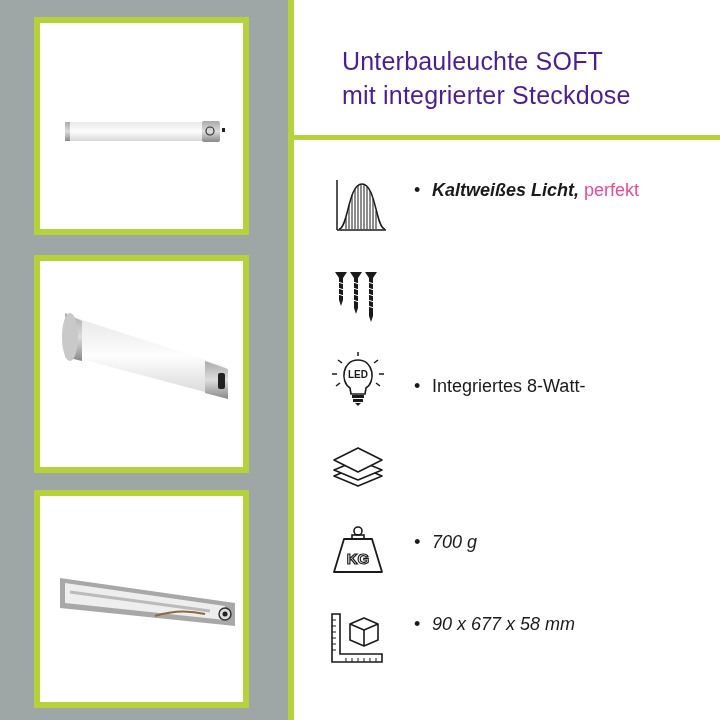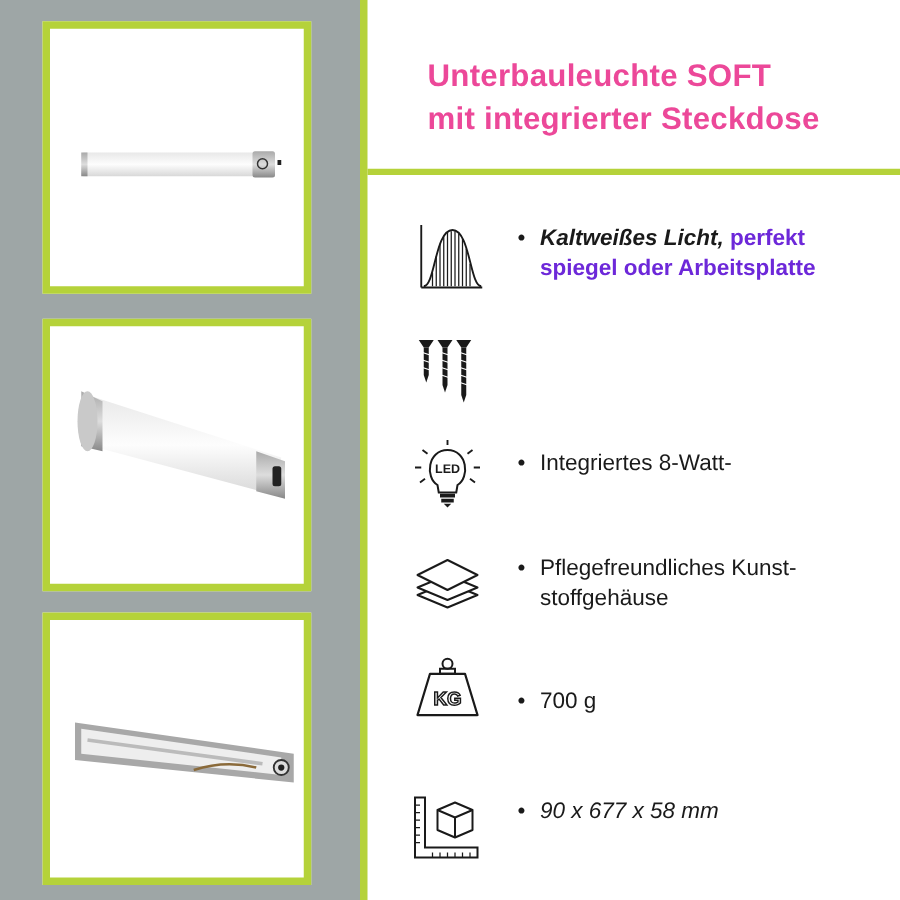--- a/index.html
+++ b/index.html
@@ -3,27 +3,27 @@
 <meta charset="utf-8">
 <style>
   html,body{margin:0;padding:0;}
   body{width:720px;height:720px;position:relative;overflow:hidden;background:#fff;font-family:"Liberation Sans",sans-serif;}
   .left{position:absolute;left:0;top:0;width:288px;height:720px;background:#9ea6a6;}
   .vbar{position:absolute;left:288px;top:0;width:6px;height:720px;background:#b5d23a;}
   .hline{position:absolute;left:294px;top:135px;width:426px;height:5px;background:#b5d23a;}
   .box{position:absolute;left:34px;width:203px;height:206px;border:6px solid #b5d23a;background:#fff;}
   .box1{top:17px;} .box2{top:255px;} .box3{top:490px;}
   .box svg{position:absolute;left:0;top:0;width:203px;height:206px;}
-  .title{position:absolute;left:342px;top:44px;font-size:25px;font-weight:bold;line-height:34px;color:#ec4899;letter-spacing:0.2px;}
+  .title{position:absolute;left:342px;top:44px;font-size:25px;font-weight:normal;line-height:34px;color:#4c1d95;letter-spacing:0.2px;}
   .feat{position:absolute;left:330px;width:380px;}
   .feat .icon{position:absolute;left:0;top:0;width:56px;height:56px;}
   .feat .txt{position:absolute;left:84px;top:0;font-size:18px;line-height:24px;color:#1a1a1a;}
   .bullet{display:inline-block;width:18px;}
   .indent{padding-left:18px;display:block;}
-  .light{font-weight:bold;color:#6d28d9;}
+  .light{font-weight:normal;color:#ec4899;}
   .b{font-weight:bold;font-style:italic;}
 </style>
 </head>
 <body>
 
 <div class="left"></div>
 <div class="vbar"></div>
 <div class="hline"></div>
 
 <div class="box box1">
@@ -88,21 +88,20 @@
         <line x1="31" y1="7" x2="31" y2="51"></line>
       <line x1="34" y1="7" x2="34" y2="51"></line>
         <line x1="37" y1="9" x2="37" y2="51"></line>
         <line x1="40" y1="13" x2="40" y2="51"></line>
       <line x1="43" y1="21" x2="43" y2="51"></line>
         <line x1="46" y1="33" x2="46" y2="51"></line>
     </g>
   </svg>
   <div class="txt">
     <span class="bullet">•</span><span class="b">Kaltweißes Licht,</span><span class="light"> perfekt</span>
-    <span class="indent light">spiegel oder Arbeitsplatte</span>
   </div>
 </div>
 
 <div class="feat" style="top:270px;height:56px;">
   <svg class="icon" viewBox="0 0 56 56">
     <g fill="#1a1a1a">
       <polygon points="5,2 17,2 13,8 9,8"></polygon>
         <rect x="9" y="8" width="4" height="22"></rect>
         <polygon points="9,30 13,30 11,36"></polygon>
       <polygon points="20,2 32,2 28,8 24,8"></polygon>
@@ -139,52 +138,48 @@
     <g stroke="#1a1a1a" stroke-width="1.5">
       <line x1="28" y1="0" x2="28" y2="4"></line>
         <line x1="8" y1="8" x2="12" y2="11"></line>
         <line x1="48" y1="8" x2="44" y2="11"></line>
       <line x1="2" y1="22" x2="7" y2="22"></line>
         <line x1="54" y1="22" x2="49" y2="22"></line>
         <line x1="6" y1="34" x2="10" y2="31"></line>
         <line x1="50" y1="34" x2="46" y2="31"></line>
     </g>
   </svg>
-  <div class="txt" style="top:6px;">
+  <div class="txt" style="top:22px;">
     <span class="bullet">•</span><span>Integriertes 8-Watt-</span>
   </div>
 </div>
 
 <div class="feat" style="top:440px;height:56px;">
   <svg class="icon" viewBox="0 0 56 56">
     <g fill="#fff" stroke="#1a1a1a" stroke-width="1.6" stroke-linejoin="round">
       <polygon points="28,26 52,36 28,46 4,36"></polygon>
       <polygon points="28,20 52,30 28,40 4,30"></polygon>
       <polygon points="28,8 52,20 28,32 4,20"></polygon>
     </g>
   </svg>
-  <div class="txt" style="top:2px;">
-    <span class="bullet">•</span><span>Pflegefreundliches Kunst-</span>
-    <span class="indent">stoffgehäuse</span>
-  </div>
 </div>
 
 <div class="feat" style="top:524px;height:56px;">
   <svg class="icon" viewBox="0 0 56 56">
     <circle cx="28" cy="7" r="4" fill="none" stroke="#1a1a1a" stroke-width="1.6"></circle>
     <rect x="22" y="11" width="12" height="4" fill="none" stroke="#1a1a1a" stroke-width="1.6"></rect>
     <path d="M14 15 L42 15 L52 48 L4 48 Z" fill="none" stroke="#1a1a1a" stroke-width="1.8" stroke-linejoin="round"></path>
     <text x="28" y="40" font-size="15" font-weight="bold" text-anchor="middle" fill="#fff" stroke="#1a1a1a" stroke-width="1.2" font-family="Liberation Sans, sans-serif">KG</text>
   </svg>
-  <div class="txt" style="top:24px;">
+  <div class="txt" style="top:6px;font-style:italic;">
     <span class="bullet">•</span><span>700 g</span>
   </div>
 </div>
 
-<div class="feat" style="top:612px;height:60px;margin-top:24px;">
+<div class="feat" style="top:612px;height:60px;">
   <svg class="icon" viewBox="0 0 56 56">
     <path d="M2 2 h8 v40 h42 v8 h-50 z" fill="none" stroke="#1a1a1a" stroke-width="1.6"></path>
     <g stroke="#1a1a1a" stroke-width="1">
       <line x1="2" y1="8" x2="6" y2="8"></line>
         <line x1="2" y1="14" x2="6" y2="14"></line>
         <line x1="2" y1="20" x2="6" y2="20"></line>
         <line x1="2" y1="26" x2="6" y2="26"></line>
         <line x1="2" y1="32" x2="6" y2="32"></line>
         <line x1="2" y1="38" x2="6" y2="38"></line>
       <line x1="16" y1="50" x2="16" y2="46"></line>

